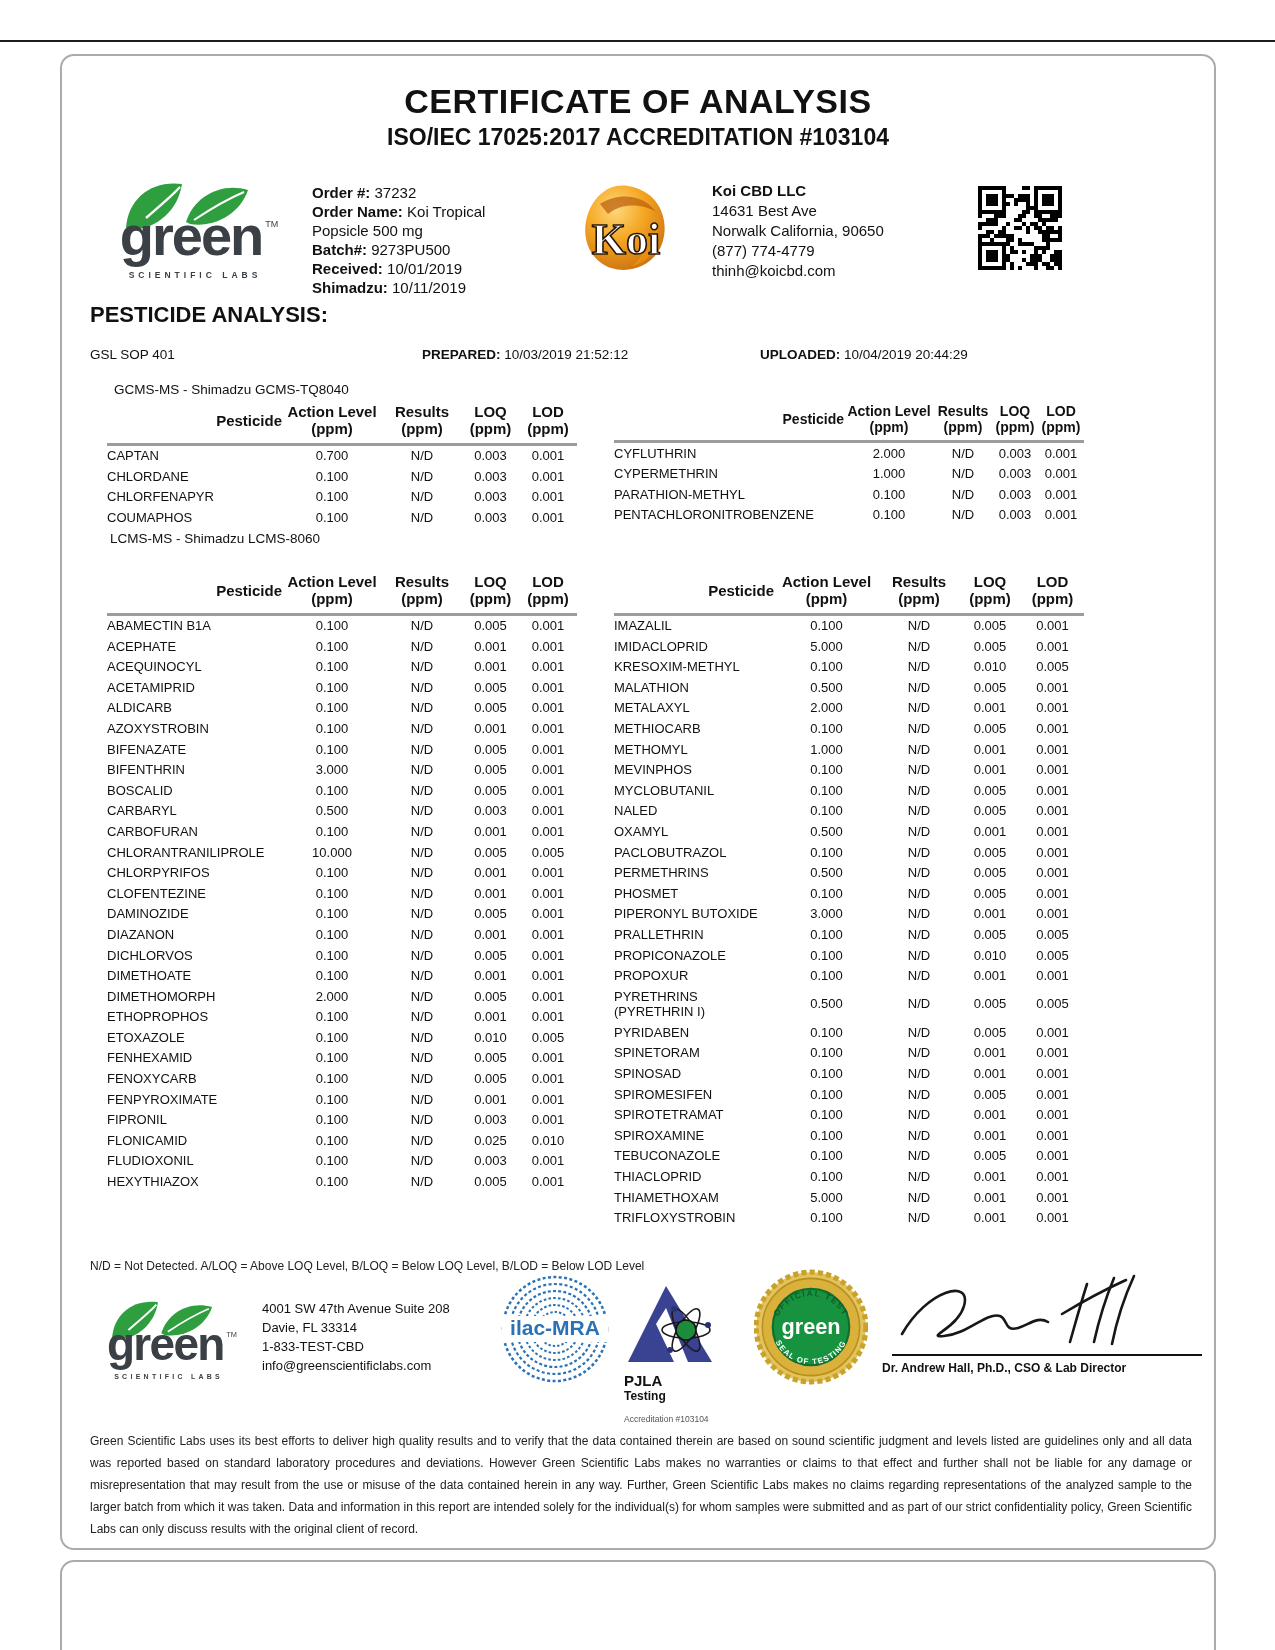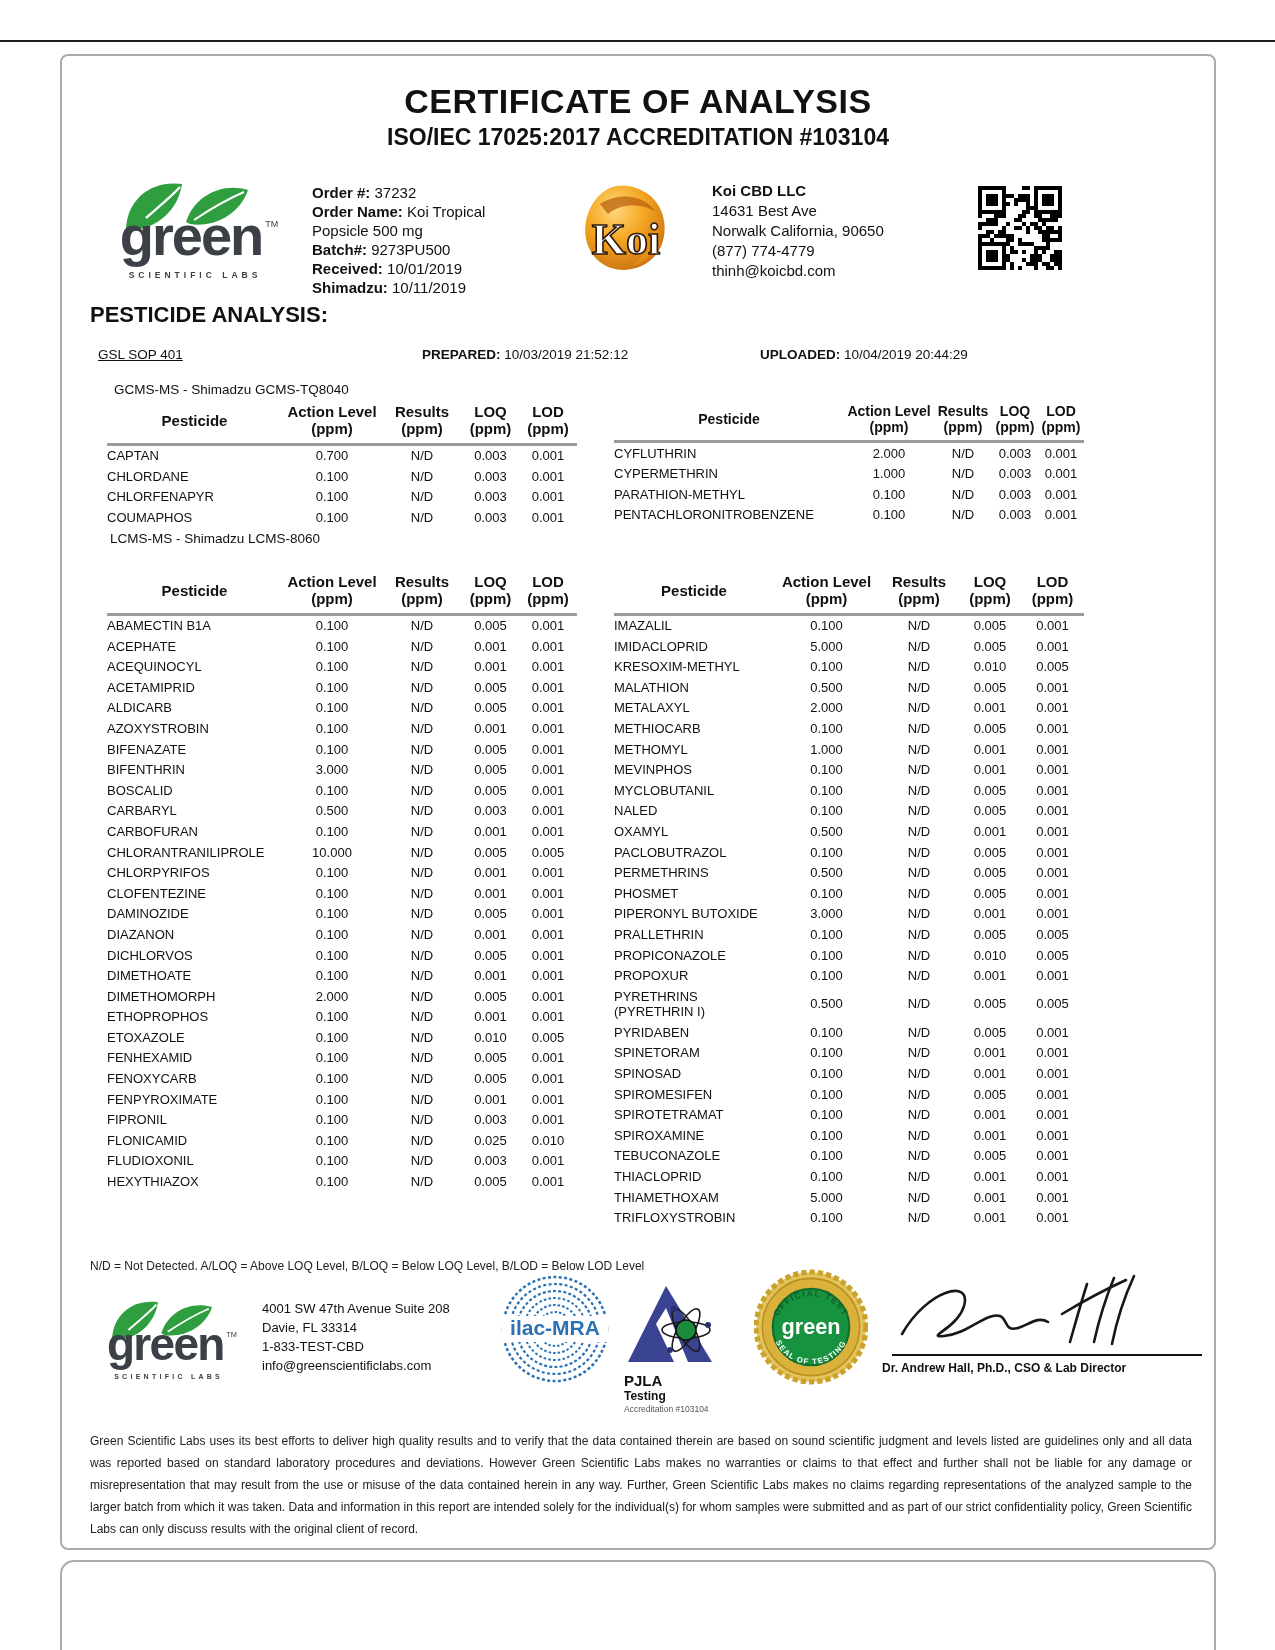--- a/index.html
+++ b/index.html
@@ -1,20 +1,20 @@
 <!DOCTYPE html>
 <html><head>
 <meta charset="utf-8">
 <style>
   html,body{margin:0;padding:0;background:#ffffff;}
   .page{position:relative;width:1275px;height:1650px;background:#fff;overflow:hidden;
         font-family:"Liberation Sans",sans-serif;color:#111;}
   .top-rule{position:absolute;top:40px;left:0;width:100%;height:2px;background:#1d1d1d;}
   .main-box{position:absolute;left:60px;top:54px;width:1152px;height:1492px;
-            border:2px solid #ababab;border-radius:8px;}
+            border:2px solid #ababab;border-radius:14px;}
   .next-box{position:absolute;left:60px;top:1560px;width:1152px;height:140px;
             border:2px solid #ababab;border-radius:14px;}
 
   .title{position:absolute;top:26px;left:0;width:100%;text-align:center;
          font-size:34px;font-weight:bold;letter-spacing:.5px;}
   .subtitle{position:absolute;top:68px;left:0;width:100%;text-align:center;
             font-size:23px;font-weight:bold;}
 
   
   .green-logo{position:absolute;width:190px;height:118px;}
@@ -28,48 +28,48 @@
   .logo-header{left:42px;top:118px;}
   .logo-footer{left:32px;top:1238px;transform:scale(.82);transform-origin:0 0;}
 
   .order-info{position:absolute;left:250px;top:127px;width:205px;font-size:15px;line-height:19px;}
   .koi-logo{position:absolute;left:516px;top:126px;width:96px;height:96px;}
   .client-info{position:absolute;left:650px;top:125px;width:260px;font-size:15px;line-height:20px;}
   .qr{position:absolute;left:916px;top:130px;width:84px;height:84px;}
 
   .section-heading{position:absolute;left:28px;top:246px;font-size:22px;font-weight:bold;}
   .meta{position:absolute;top:291px;font-size:13.5px;}
-  .meta-sop{left:36px;text-decoration:underline;}
+  .meta-sop{left:28px;}
   .meta-prepared{left:360px;}
   .meta-uploaded{left:698px;}
 
   .instrument{position:absolute;font-size:13.5px;}
   .gcms-label{left:52px;top:326px;text-align:center;}
   .lcms-label{left:48px;top:475px;}
 
   .tbl{position:absolute;border-collapse:collapse;table-layout:fixed;font-size:13px;}
   .gcms-left-pos{left:45px;top:345px;}
   .gcms-right-pos{left:552px;top:345px;}
   .lcms-left-pos{left:45px;top:515px;}
   .lcms-right-pos{left:552px;top:515px;}
   .tbl th{font-size:15px;font-weight:bold;text-align:center;vertical-align:middle;
           padding:2px 0 5px;border-bottom:3px solid #9c9c9c;line-height:1.15;}
   .tbl.tight th{font-size:14px;}
-  .tbl th.name-col{text-align:center;}
+  .tbl th.name-col{text-align:right;}
   .tbl td{text-align:center;padding:2.5px 0;line-height:1.2;vertical-align:middle;}
   .tbl td.name-col{text-align:left;}
 
   .footnote{position:absolute;left:28px;top:1203px;font-size:12px;color:#222;}
 
   .lab-address{position:absolute;left:200px;top:1243px;font-size:13px;line-height:19px;}
   .ilac{position:absolute;left:438px;top:1216px;width:110px;height:114px;}
   .pjla{position:absolute;left:562px;top:1226px;width:126px;text-align:left;}
   .pjla .pjla-name{font-size:15px;font-weight:bold;margin-top:2px;}
   .pjla .pjla-sub{font-size:12px;font-weight:bold;}
-  .pjla .pjla-acc{font-size:8.5px;color:#555;margin-top:1px;}
+  .pjla .pjla-acc{font-size:8.5px;color:#555;margin-top:11px;}
   .seal{position:absolute;left:692px;top:1212px;width:114px;height:118px;}
   .signature{position:absolute;left:820px;top:1216px;width:330px;}
   .sig-line{border-top:2px solid #111;margin:0 10px;}
   .sig-name{font-size:12px;font-weight:bold;margin-top:5px;}
 
   .disclaimer{position:absolute;left:28px;top:1374px;width:1102px;font-size:12px;
               line-height:22px;color:#222;text-align:justify;}
   b{font-weight:bold;}
 </style>
 </head>

